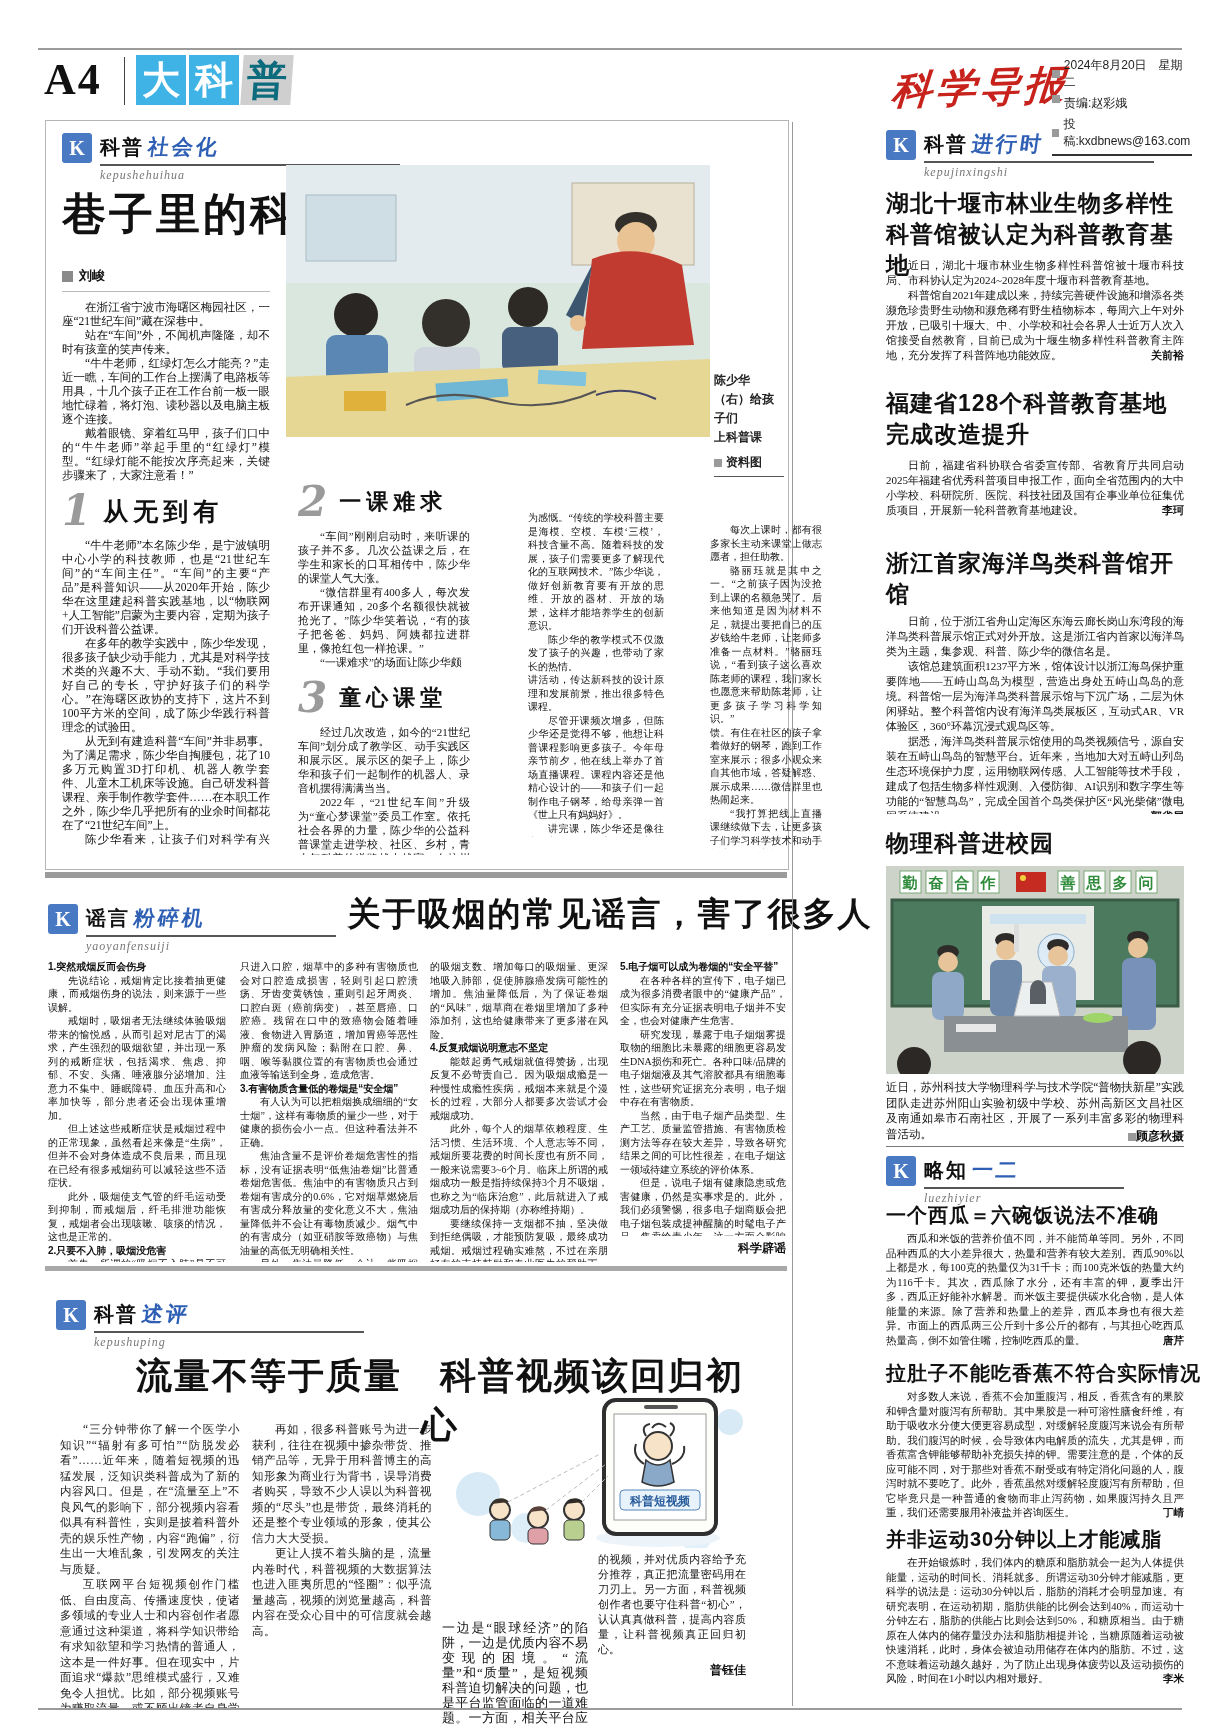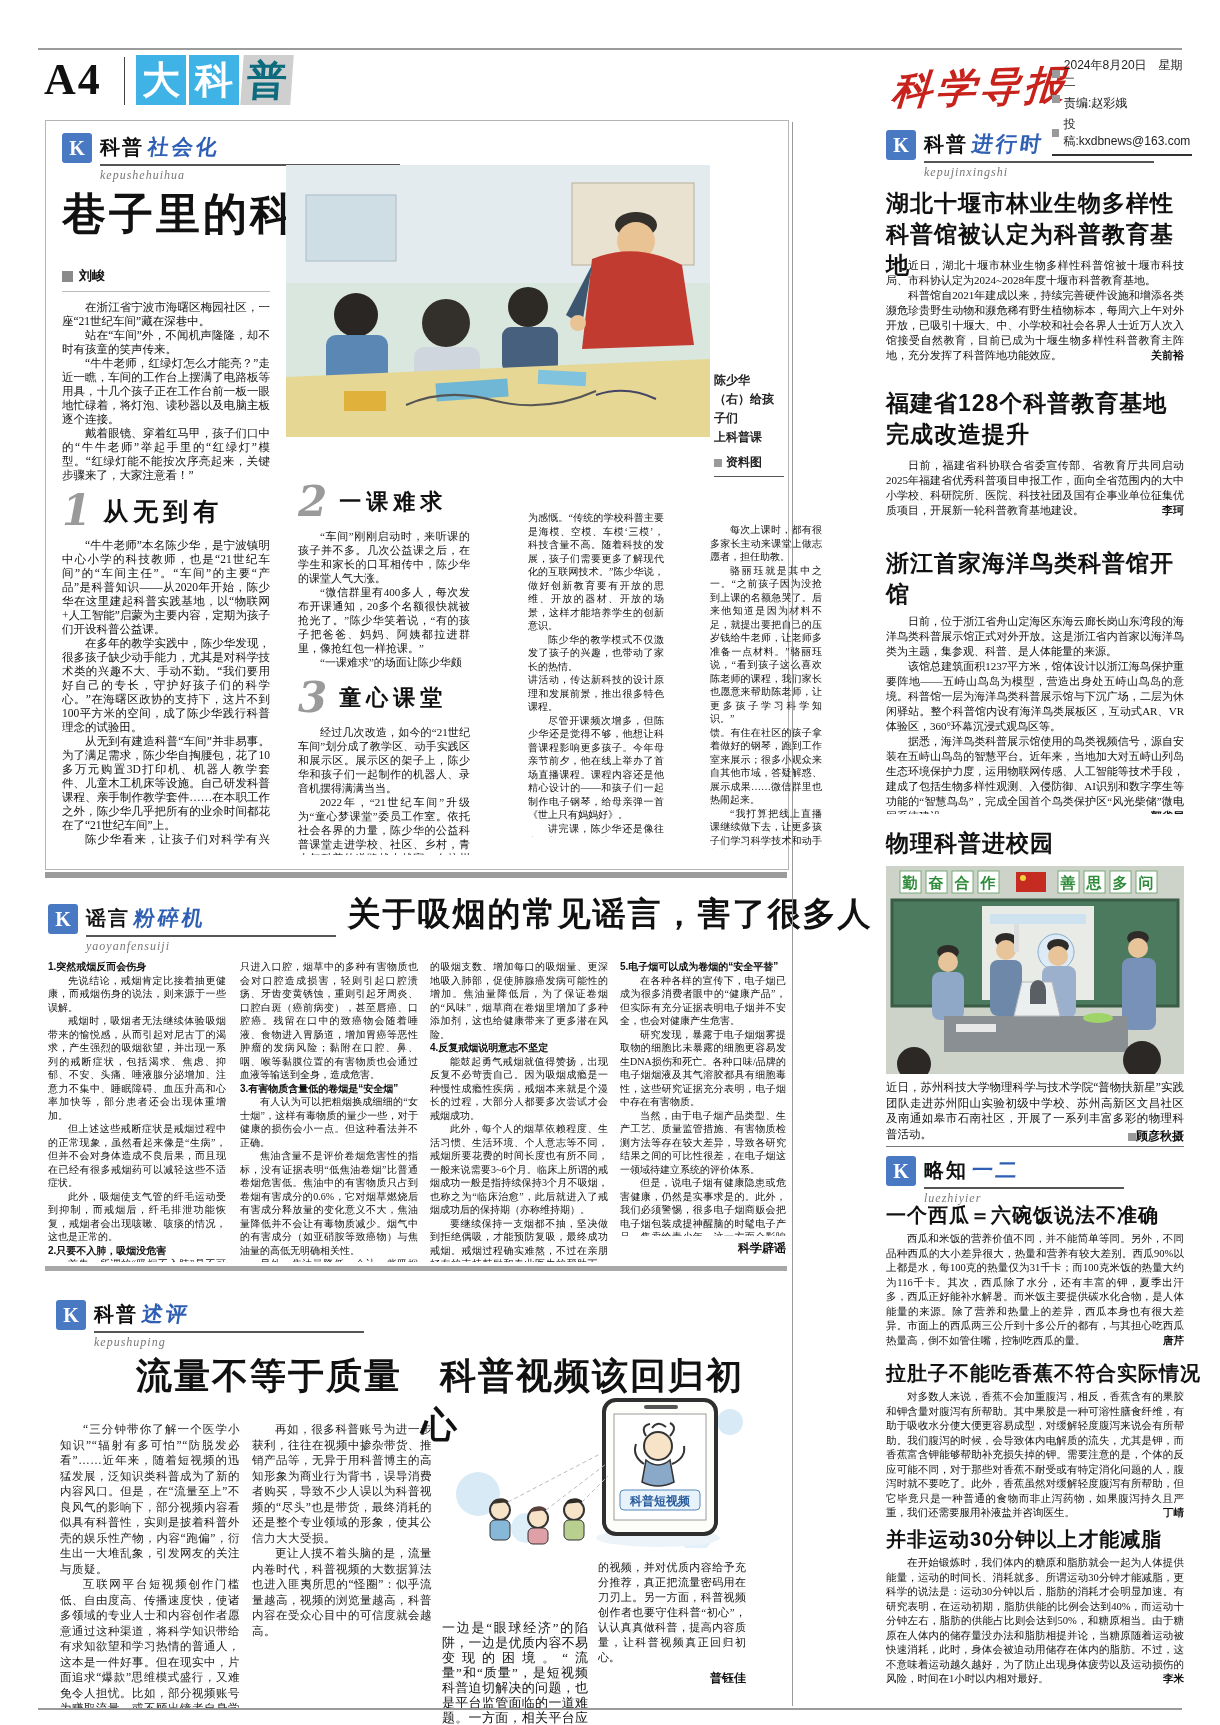--- a/index.html
+++ b/index.html
@@ -298,21 +298,21 @@
       <rect x="122" y="122" width="20" height="20" rx="5" fill="#b8cf90" stroke="#333"></rect>
       <path d="M66,104 L158,56 M104,112 L164,66 M140,104 L166,78" stroke="#bbb" stroke-dasharray="4,3" fill="none"></path>
     </svg>
   </div>
 
   <div class="abs coltext" style="left:442px;top:1620px;width:146px;height:154px;font-size:13px;line-height:15px;">
       <div>
         <p class="cont">一边是“眼球经济”的陷阱，一边是优质内容不易变现的困境。“流量”和“质量”，是短视频科普迫切解决的问题，也是平台监管面临的一道难题。一方面，相关平台应该严格审核账号运营者发布的视频内容，及时删除假冒伪科学、夹带私货</p>
       </div>
     </div>
-  <div class="abs coltext" style="left:598px;top:1552px;width:148px;height:154px;font-size:11px;line-height:15px;margin-top:8px;">
+  <div class="abs coltext" style="left:598px;top:1552px;width:148px;height:154px;font-size:11px;line-height:15px;">
     <div>
         <p class="cont">的视频，并对优质内容给予充分推荐，真正把流量密码用在刀刃上。另一方面，科普视频创作者也要守住科普“初心”，认认真真做科普，提高内容质量，让科普视频真正回归初心。</p>
       </div>
     <div class="credit-line" style="font-size:12px;margin-top:6px;">普钰佳</div>
   </div>
 
   <div class="abs" style="left:792px;top:122px;width:1px;height:1584px;background:#999;"></div>
 
   <div class="abs badge" style="left:886px;top:130px;">
     <div class="k">K</div>
@@ -340,21 +340,21 @@
   <div class="abs coltext f-rail" style="left:886px;top:458px;width:298px;height:136px;">
     <div>
         <p>日前，福建省科协联合省委宣传部、省教育厅共同启动2025年福建省优秀科普项目申报工作，面向全省范围内的大中小学校、科研院所、医院、科技社团及国有企事业单位征集优质项目，开展新一轮科普教育基地建设。</p>
       </div>
     <span class="cin">李珂</span>
   </div>
 
   <div class="abs h-rail" style="left:886px;top:548px;width:300px;">浙江首家海洋鸟类科普馆开馆</div>
   <div class="abs coltext f-rail" style="left:886px;top:614px;width:298px;height:200px;">
     <div>
-        <p>日前，位于浙江省舟山定海区东海云廊长岗山东湾段的海洋鸟类科普展示馆正式对外开放。这是浙江省内首家以海洋鸟类为主题，集参观、科普、是人体能量的来源。</p>
+        <p>日前，位于浙江省舟山定海区东海云廊长岗山东湾段的海洋鸟类科普展示馆正式对外开放。这是浙江省内首家以海洋鸟类为主题，集参观、科普、陈少华的微信名是。</p>
         <p>该馆总建筑面积1237平方米，馆体设计以浙江海鸟保护重要阵地——五峙山鸟岛为模型，营造出身处五峙山鸟岛的意境。科普馆一层为海洋鸟类科普展示馆与下沉广场，二层为休闲驿站。整个科普馆内设有海洋鸟类展板区，互动式AR、VR体验区，360°环幕沉浸式观鸟区等。</p>
         <p>据悉，海洋鸟类科普展示馆使用的鸟类视频信号，源自安装在五峙山鸟岛的智慧平台。近年来，当地加大对五峙山列岛生态环境保护力度，运用物联网传感、人工智能等技术手段，建成了包括生物多样性观测、入侵防御、AI识别和数字孪生等功能的“智慧鸟岛”，完成全国首个鸟类保护区“风光柴储”微电网系统建设。</p>
       </div>
     <span class="cin">郭雀屏</span>
   </div>
 
   <div class="abs h-rail" style="left:886px;top:828px;width:300px;">物理科普进校园</div>
   <div class="abs" style="left:886px;top:866px;width:298px;height:208px;">
     <svg width="298" height="208" viewBox="0 0 298 208">
       <rect width="298" height="208" fill="#cdd3c8"></rect>

